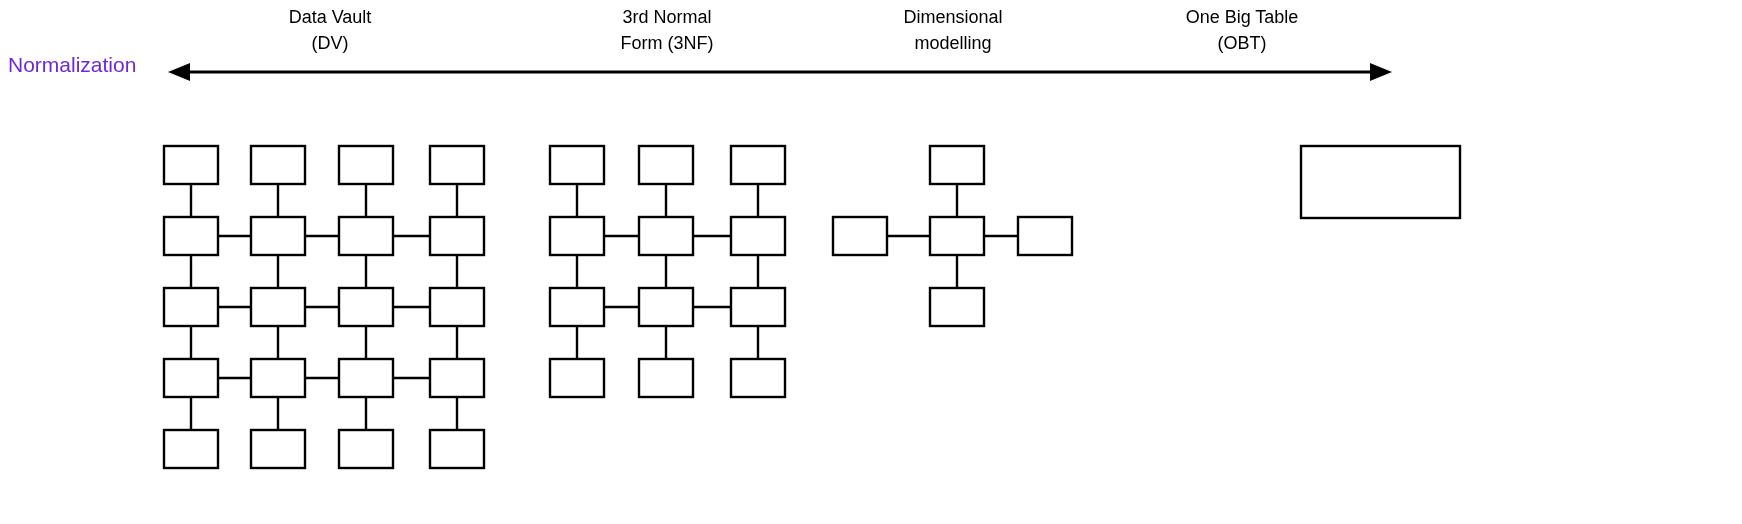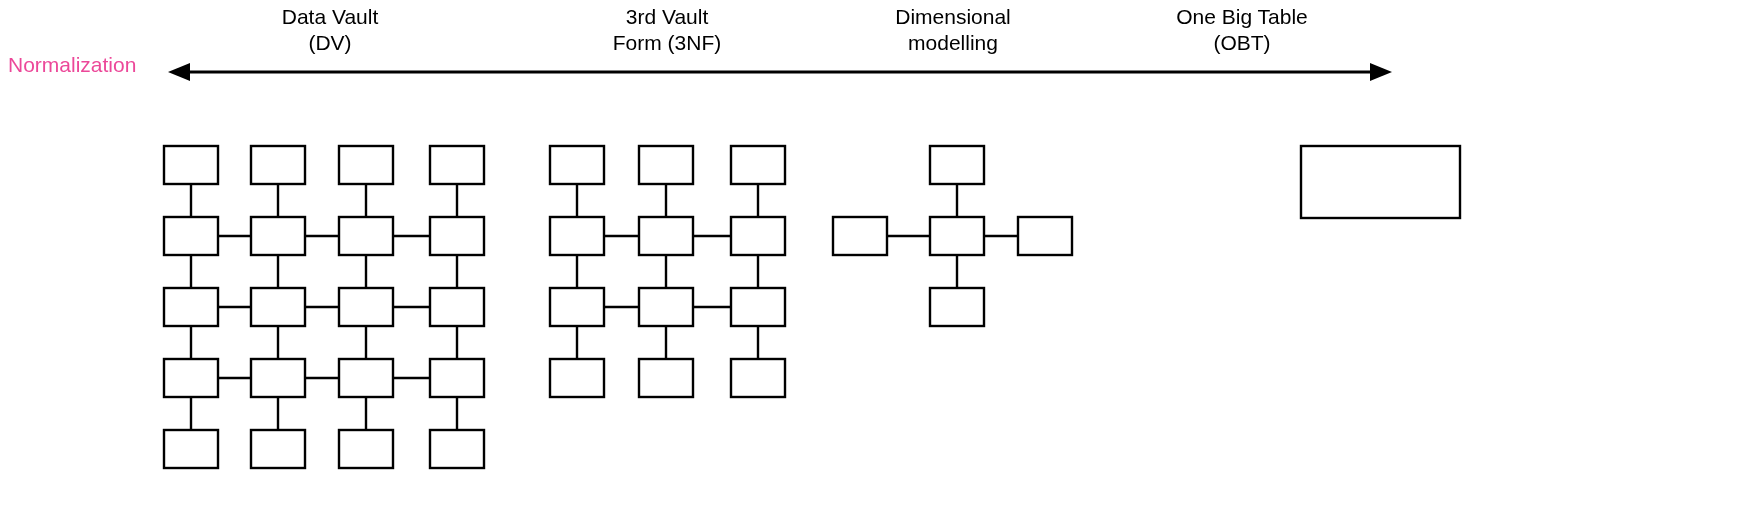--- a/index.html
+++ b/index.html
@@ -16,34 +16,34 @@
     width: 1742px;
     height: 524px;
     background: #ffffff;
     overflow: hidden;
   }
   .axis-label {
     position: absolute;
     font-size: 21px;
     line-height: 25px;
     white-space: nowrap;
-    color: #ec4899;
+    color: #6d28d9;
   }
   #label-normalization {
     left: 8px;
     top: 52px;
   }
   #label-denormalization {
     left: 1404px;
     top: 52px;
   }
   .approach-title {
     position: absolute;
     top: 4px;
-    font-size: 21px;
+    font-size: 18px;
     line-height: 26px;
     text-align: center;
     white-space: pre-line;
     color: #000;
   }
   svg.overlay {
     position: absolute;
     left: 0;
     top: 0;
     width: 1742px;
@@ -72,21 +72,21 @@
 <body>
 
 <div id="canvas">
 
   <div class="axis-label" id="label-normalization">Normalization</div>
 
 
   <div class="approach-title" id="title-dv" style="width: 260px; left: 200px;">Data Vault
 (DV)</div>
 
-  <div class="approach-title" id="title-3nf" style="width: 260px; left: 537px;">3rd Vault
+  <div class="approach-title" id="title-3nf" style="width: 260px; left: 537px;">3rd Normal
 Form (3NF)</div>
 
   <div class="approach-title" id="title-obt" style="width: 260px; left: 1112px;">One Big Table
 (OBT)</div>
 
   <div class="approach-title" id="title-dim" style="width: 260px; left: 823px;">Dimensional
 modelling</div>
 
   <svg class="overlay" id="svg-overlay" viewBox="0 0 1742 524">
     <g id="axis-group">

